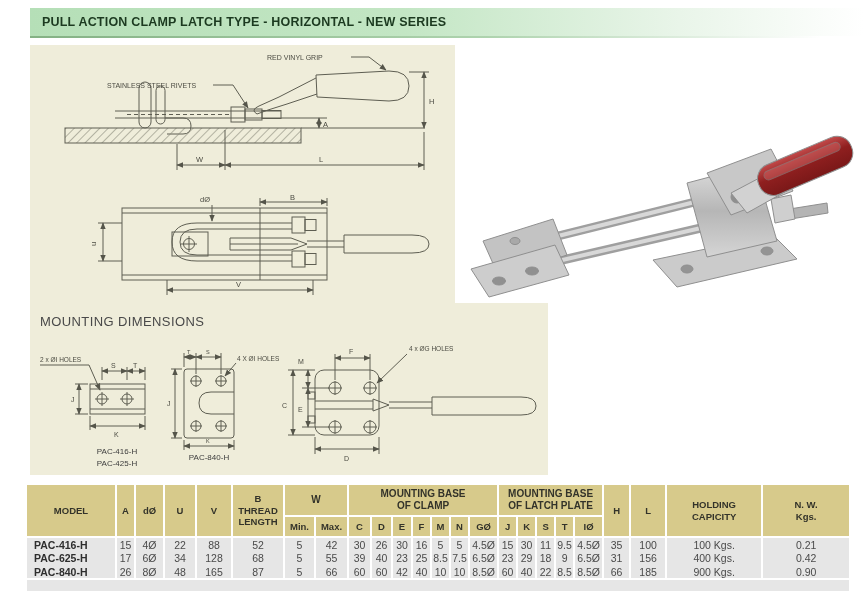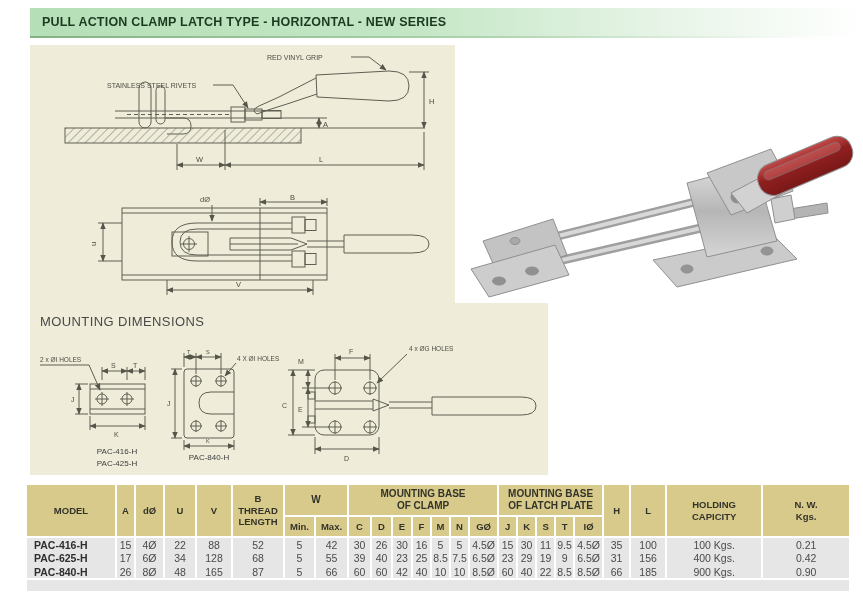--- a/index.html
+++ b/index.html
@@ -391,21 +391,21 @@
       <td>55</td>
       <td>39</td>
       <td>40</td>
       <td>23</td>
       <td>25</td>
       <td>8.5</td>
       <td>7.5</td>
       <td>6.5Ø</td>
       <td>23</td>
       <td>29</td>
-      <td>19</td>
+      <td>18</td>
       <td>9</td>
       <td>6.5Ø</td>
       <td>31</td>
       <td>156</td>
       <td>400 Kgs.</td>
       <td>0.42</td>
     </tr>
     <tr>
       <td class="model">PAC-840-H</td>
       <td>26</td>

